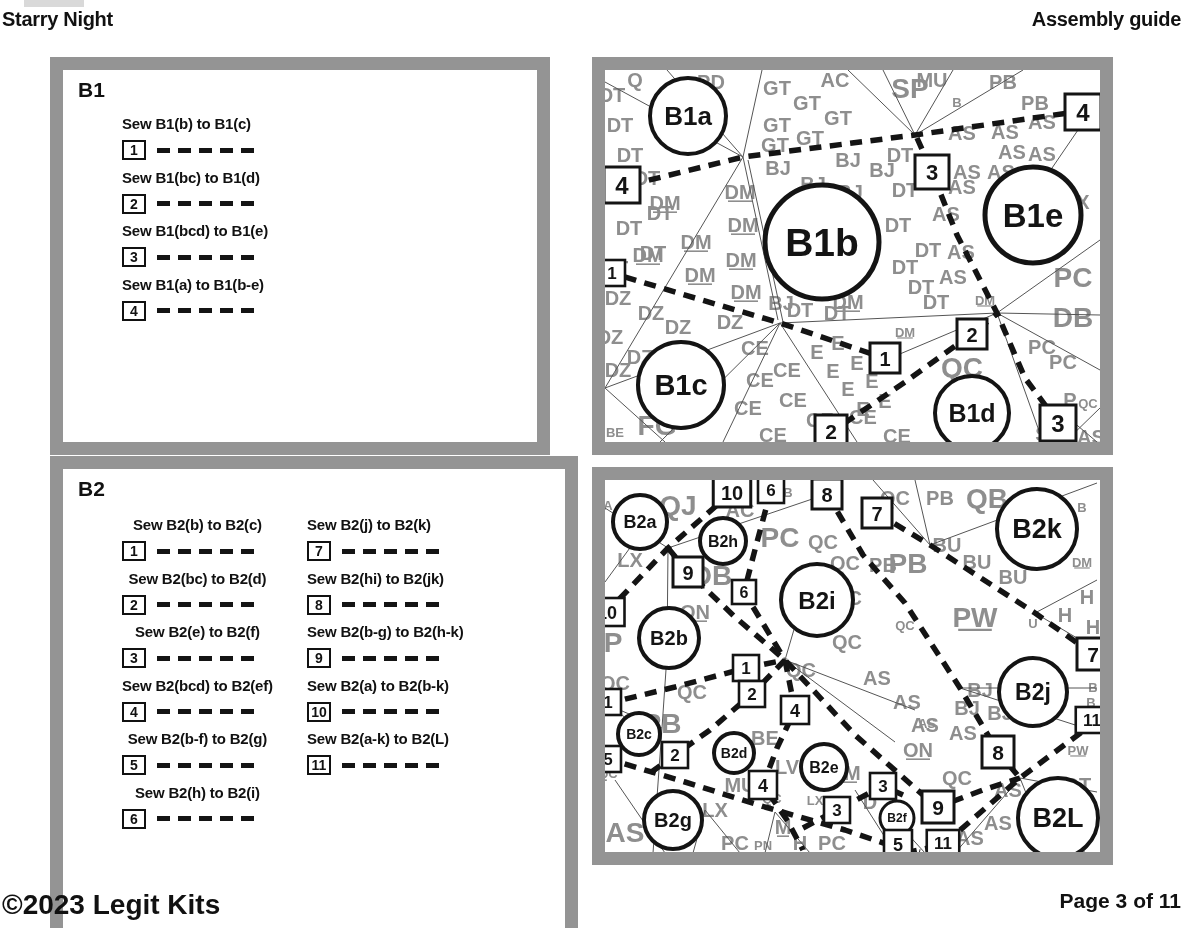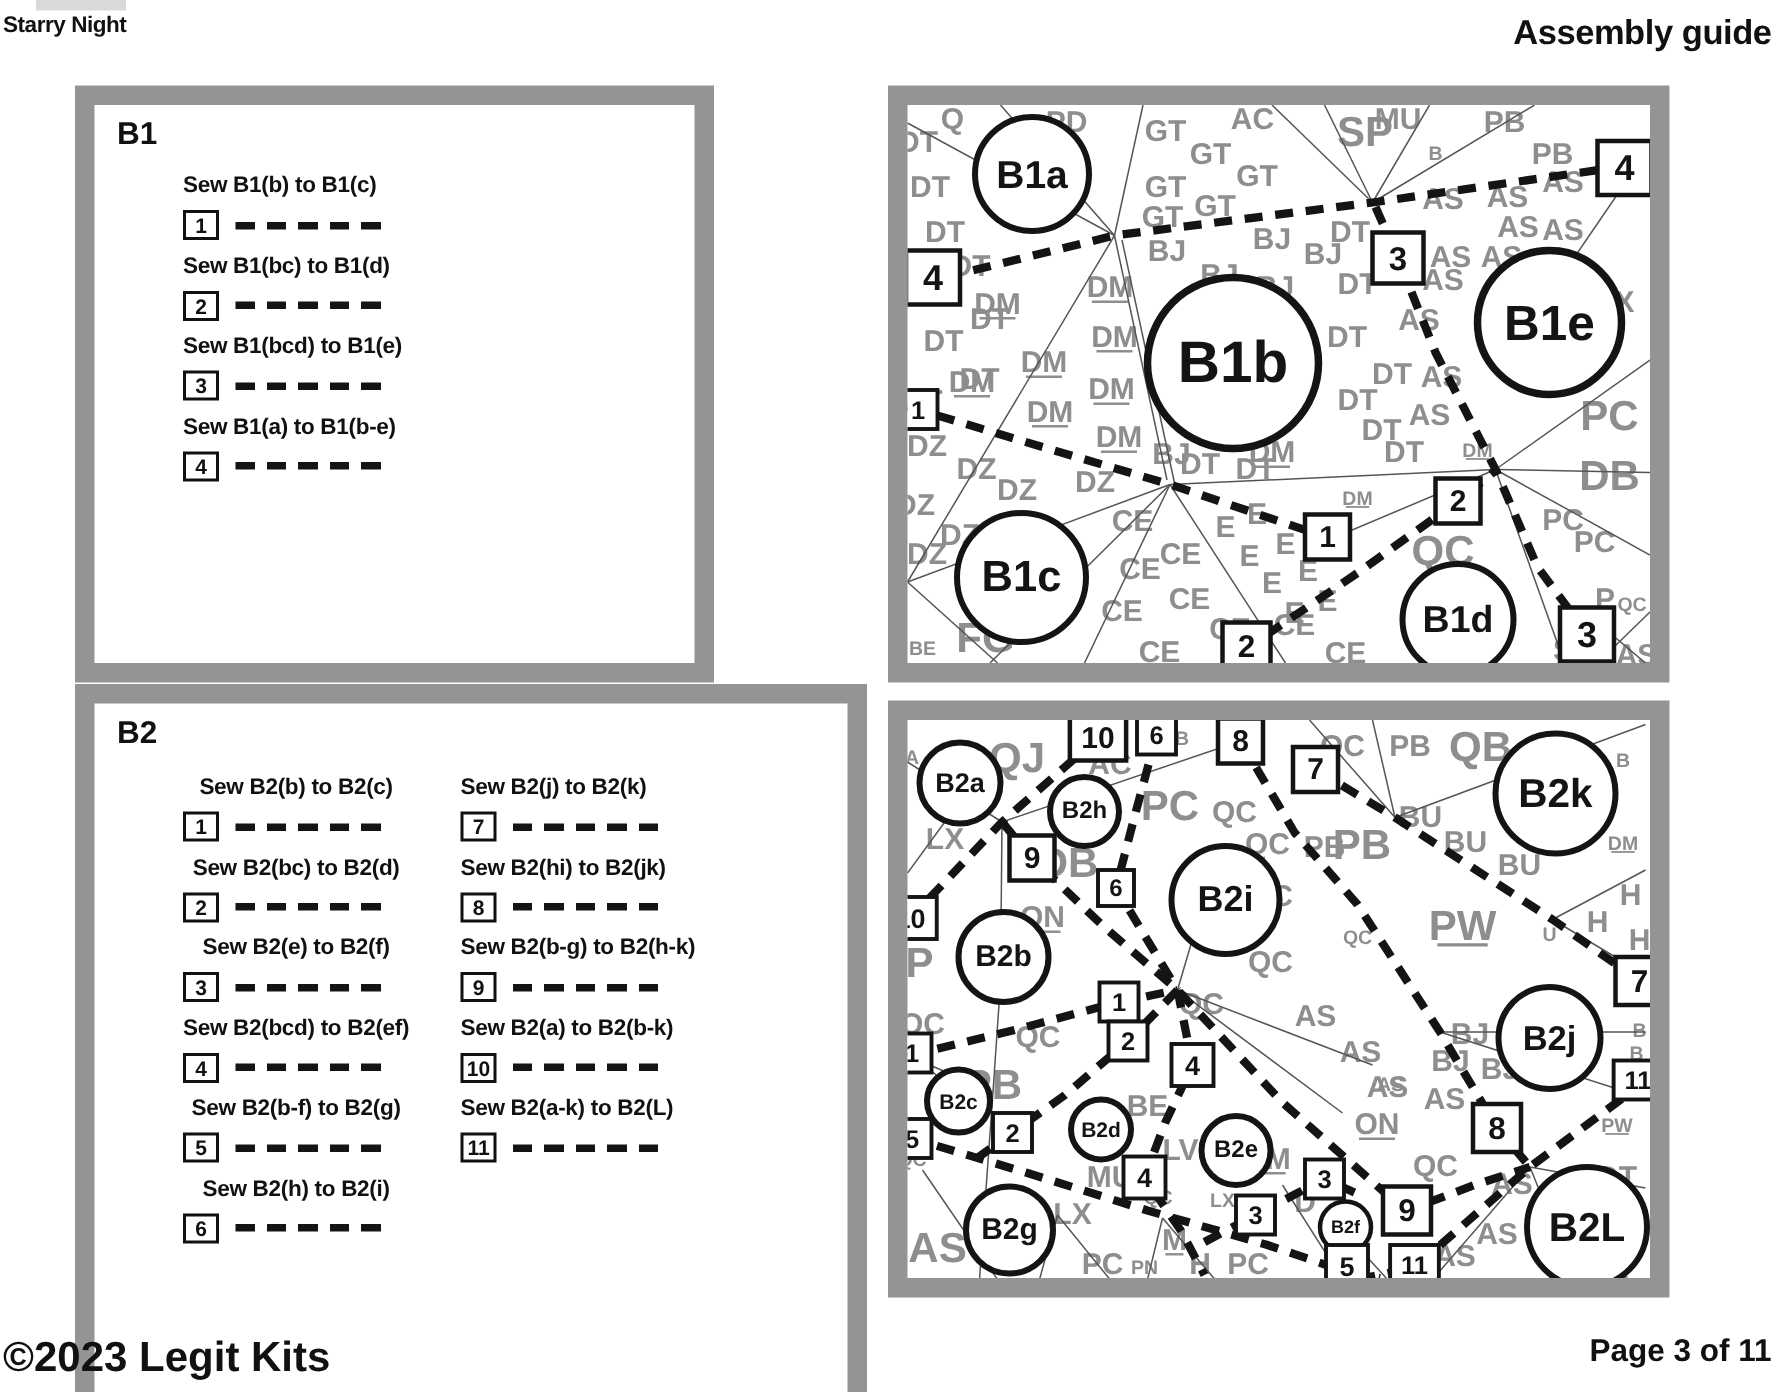--- a/index.html
+++ b/index.html
@@ -1,21 +1,21 @@
 <!DOCTYPE html>
 <html><head>
 <meta charset="utf-8">
 <style>
   html,body{margin:0;padding:0;}
   body{
     width:1185px;height:928px;position:relative;background:#ffffff;
     font-family:"Liberation Sans", sans-serif;color:#111;overflow:hidden;
   }
-  .page-title{position:absolute;left:2px;top:8px;font-size:15px;font-weight:800;letter-spacing:-0.3px;}
-  .guide-label{position:absolute;right:4px;top:8px;font-size:23px;font-weight:800;letter-spacing:-0.3px;}
+  .page-title{position:absolute;left:2px;top:8px;font-size:20px;font-weight:800;letter-spacing:-0.3px;}
+  .guide-label{position:absolute;right:4px;top:8px;font-size:20px;font-weight:800;letter-spacing:-0.3px;}
   .footer-left{position:absolute;left:2px;top:889px;font-size:28px;font-weight:800;}
   .footer-right{position:absolute;right:4px;top:889px;font-size:21px;font-weight:800;}
   .artifact{position:absolute;left:24px;top:0;width:60px;height:7px;background:#d9d9d9;}
   .panel{position:absolute;border:13px solid #949494;background:#fff;box-sizing:border-box;}
   .panel-inner{position:relative;width:100%;height:100%;}
   .panel-heading{position:absolute;left:15px;top:8px;font-size:21px;font-weight:800;margin:0;}
   .steps-col{position:absolute;margin-left:44px;}
   .step{height:53.5px;}
   .step-text{font-size:15px;font-weight:800;letter-spacing:-0.2px;line-height:19px;}
   .step-line{display:flex;align-items:center;margin-top:7px;}
@@ -28,21 +28,21 @@
   svg text{font-family:"Liberation Sans", sans-serif;}
 </style>
 </head>
 <body>
 
 <div class="artifact"></div>
 
 <div class="page-title">Starry Night</div>
 <div class="guide-label">Assembly guide</div>
 
-<div class="panel" style="left:50px;top:57px;width:426px;height:398px;">
+<div class="panel" style="left:50px;top:57px;width:500px;height:398px;">
   <div class="panel-inner">
     <h2 class="panel-heading">B1</h2>
     <div class="steps-col" style="left:15px;top:44px;" id="b1-steps">
         <div class="step">
           <div class="step-text">Sew B1(b) to B1(c)</div>
           <div class="step-line">
             <span class="nbox">1</span>
             <span class="dash"></span>
           </div>
         </div>

